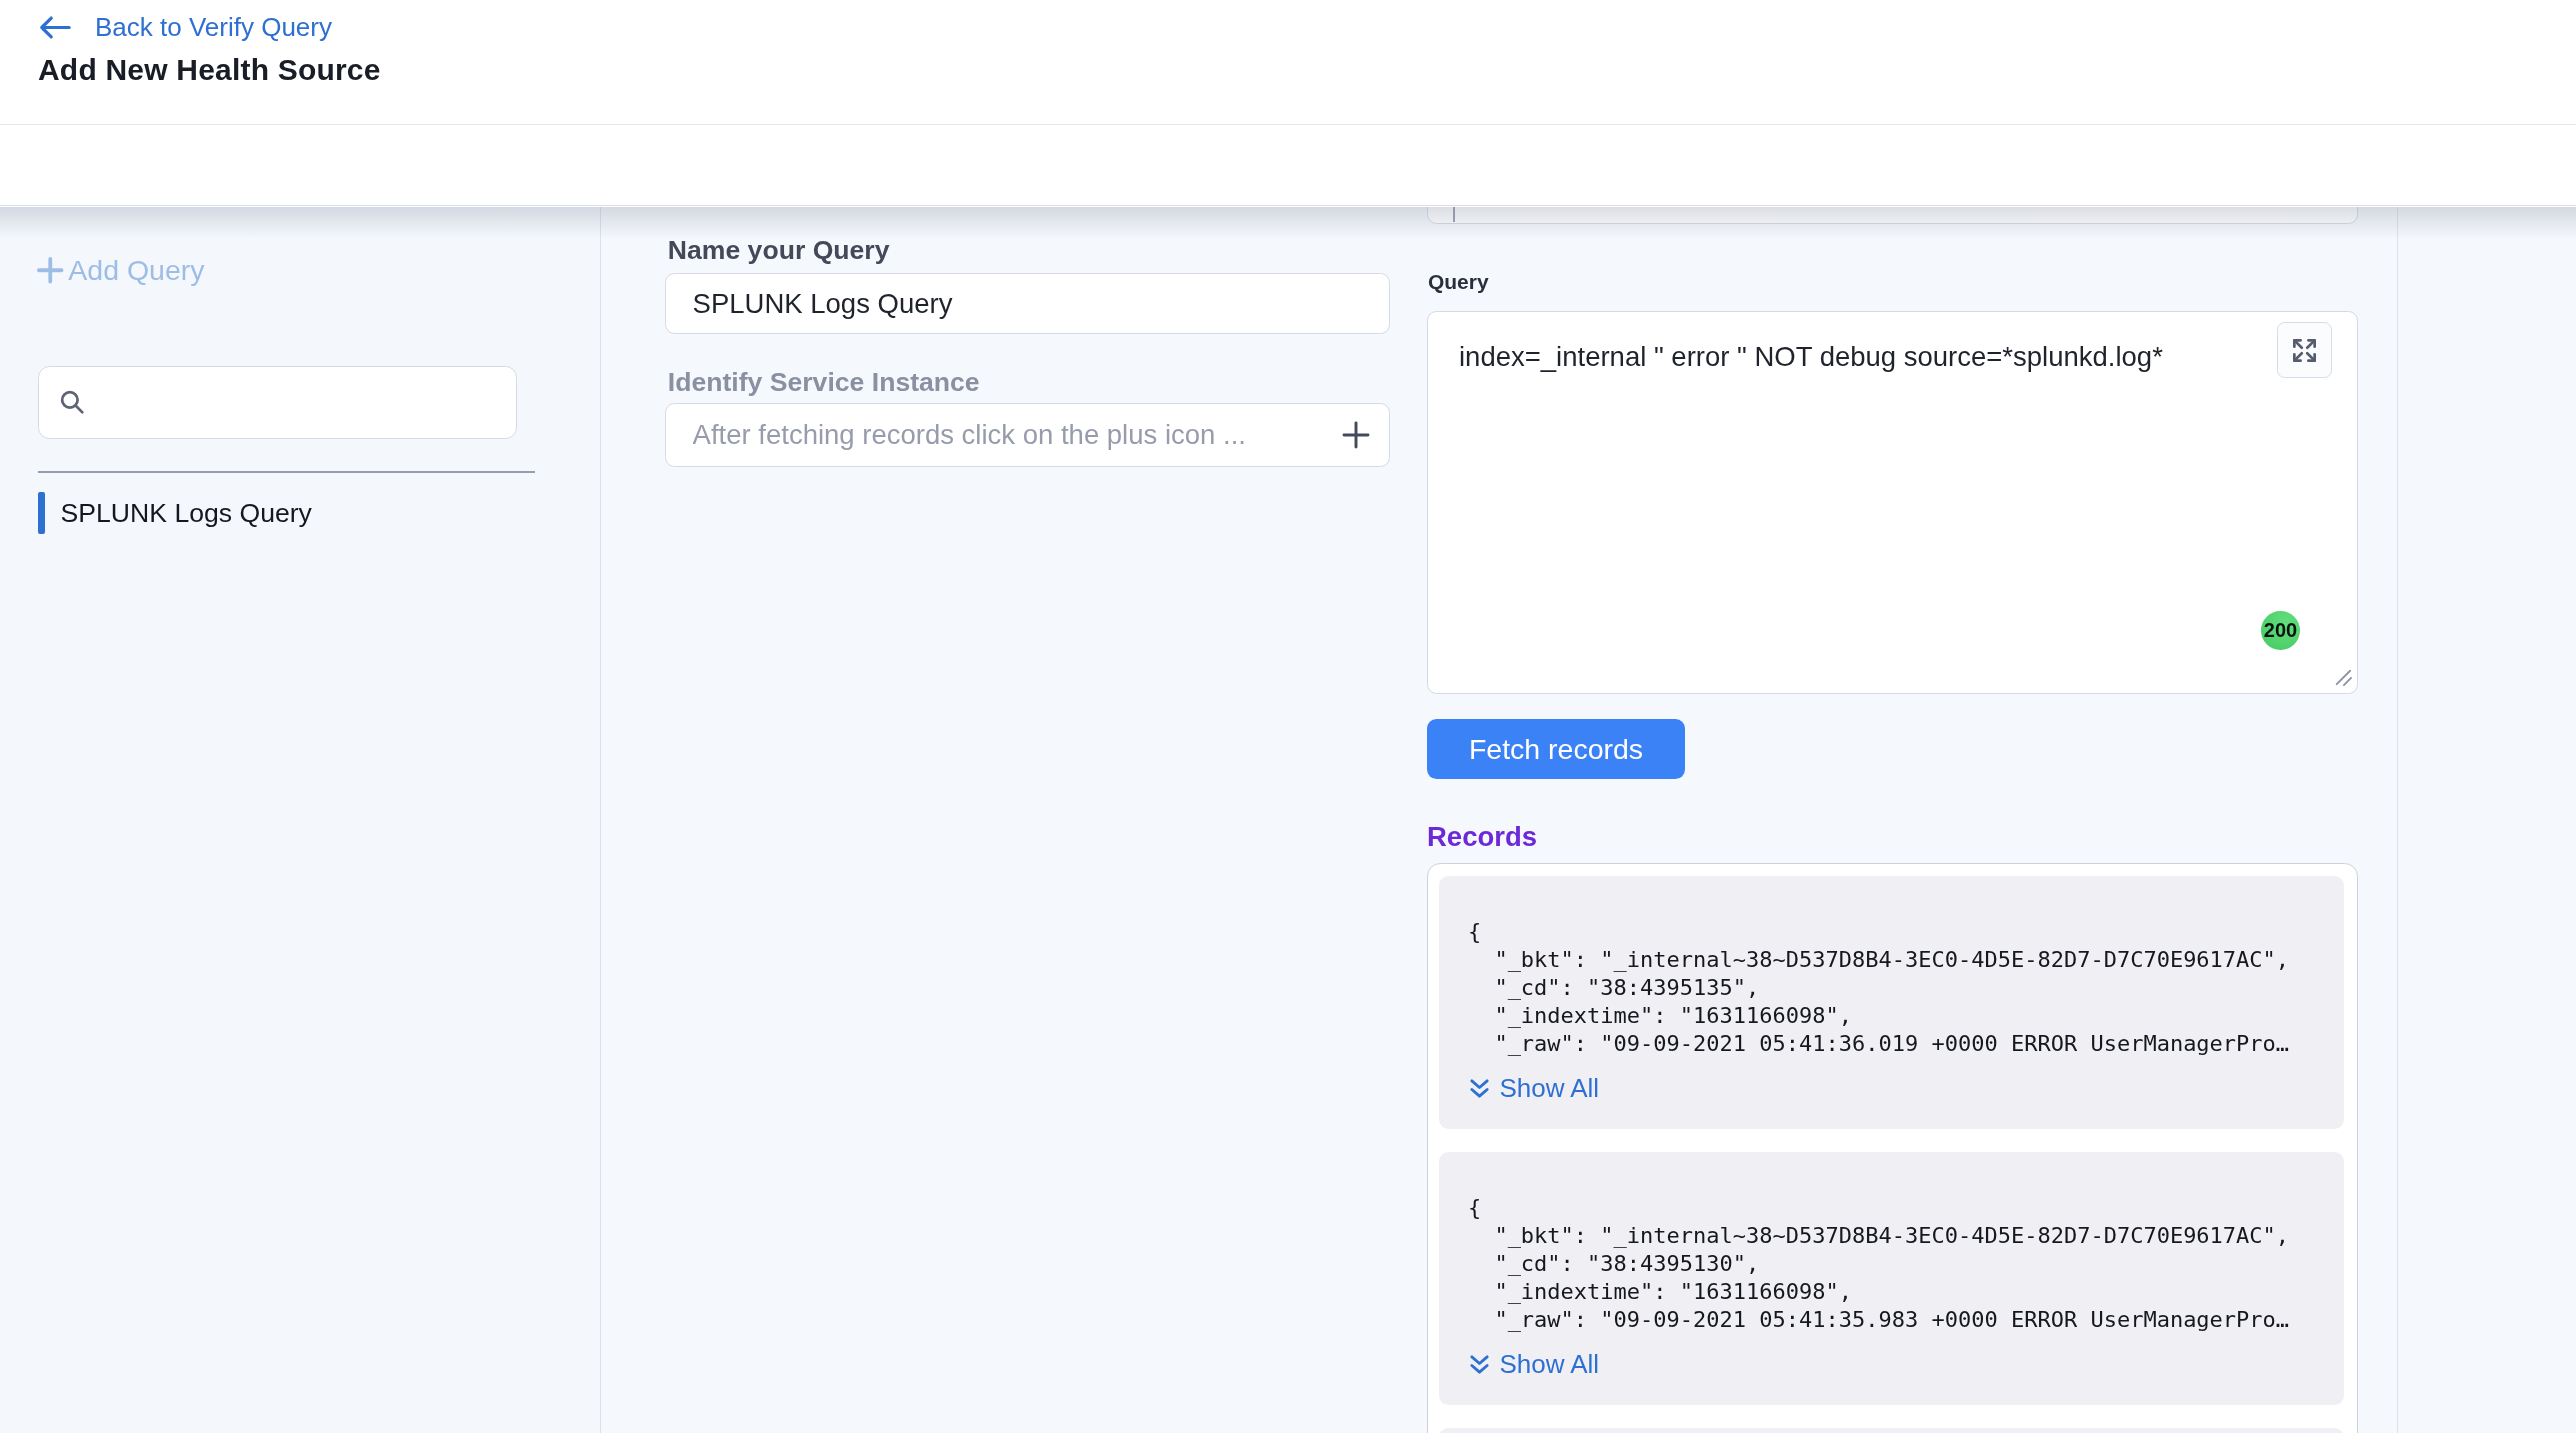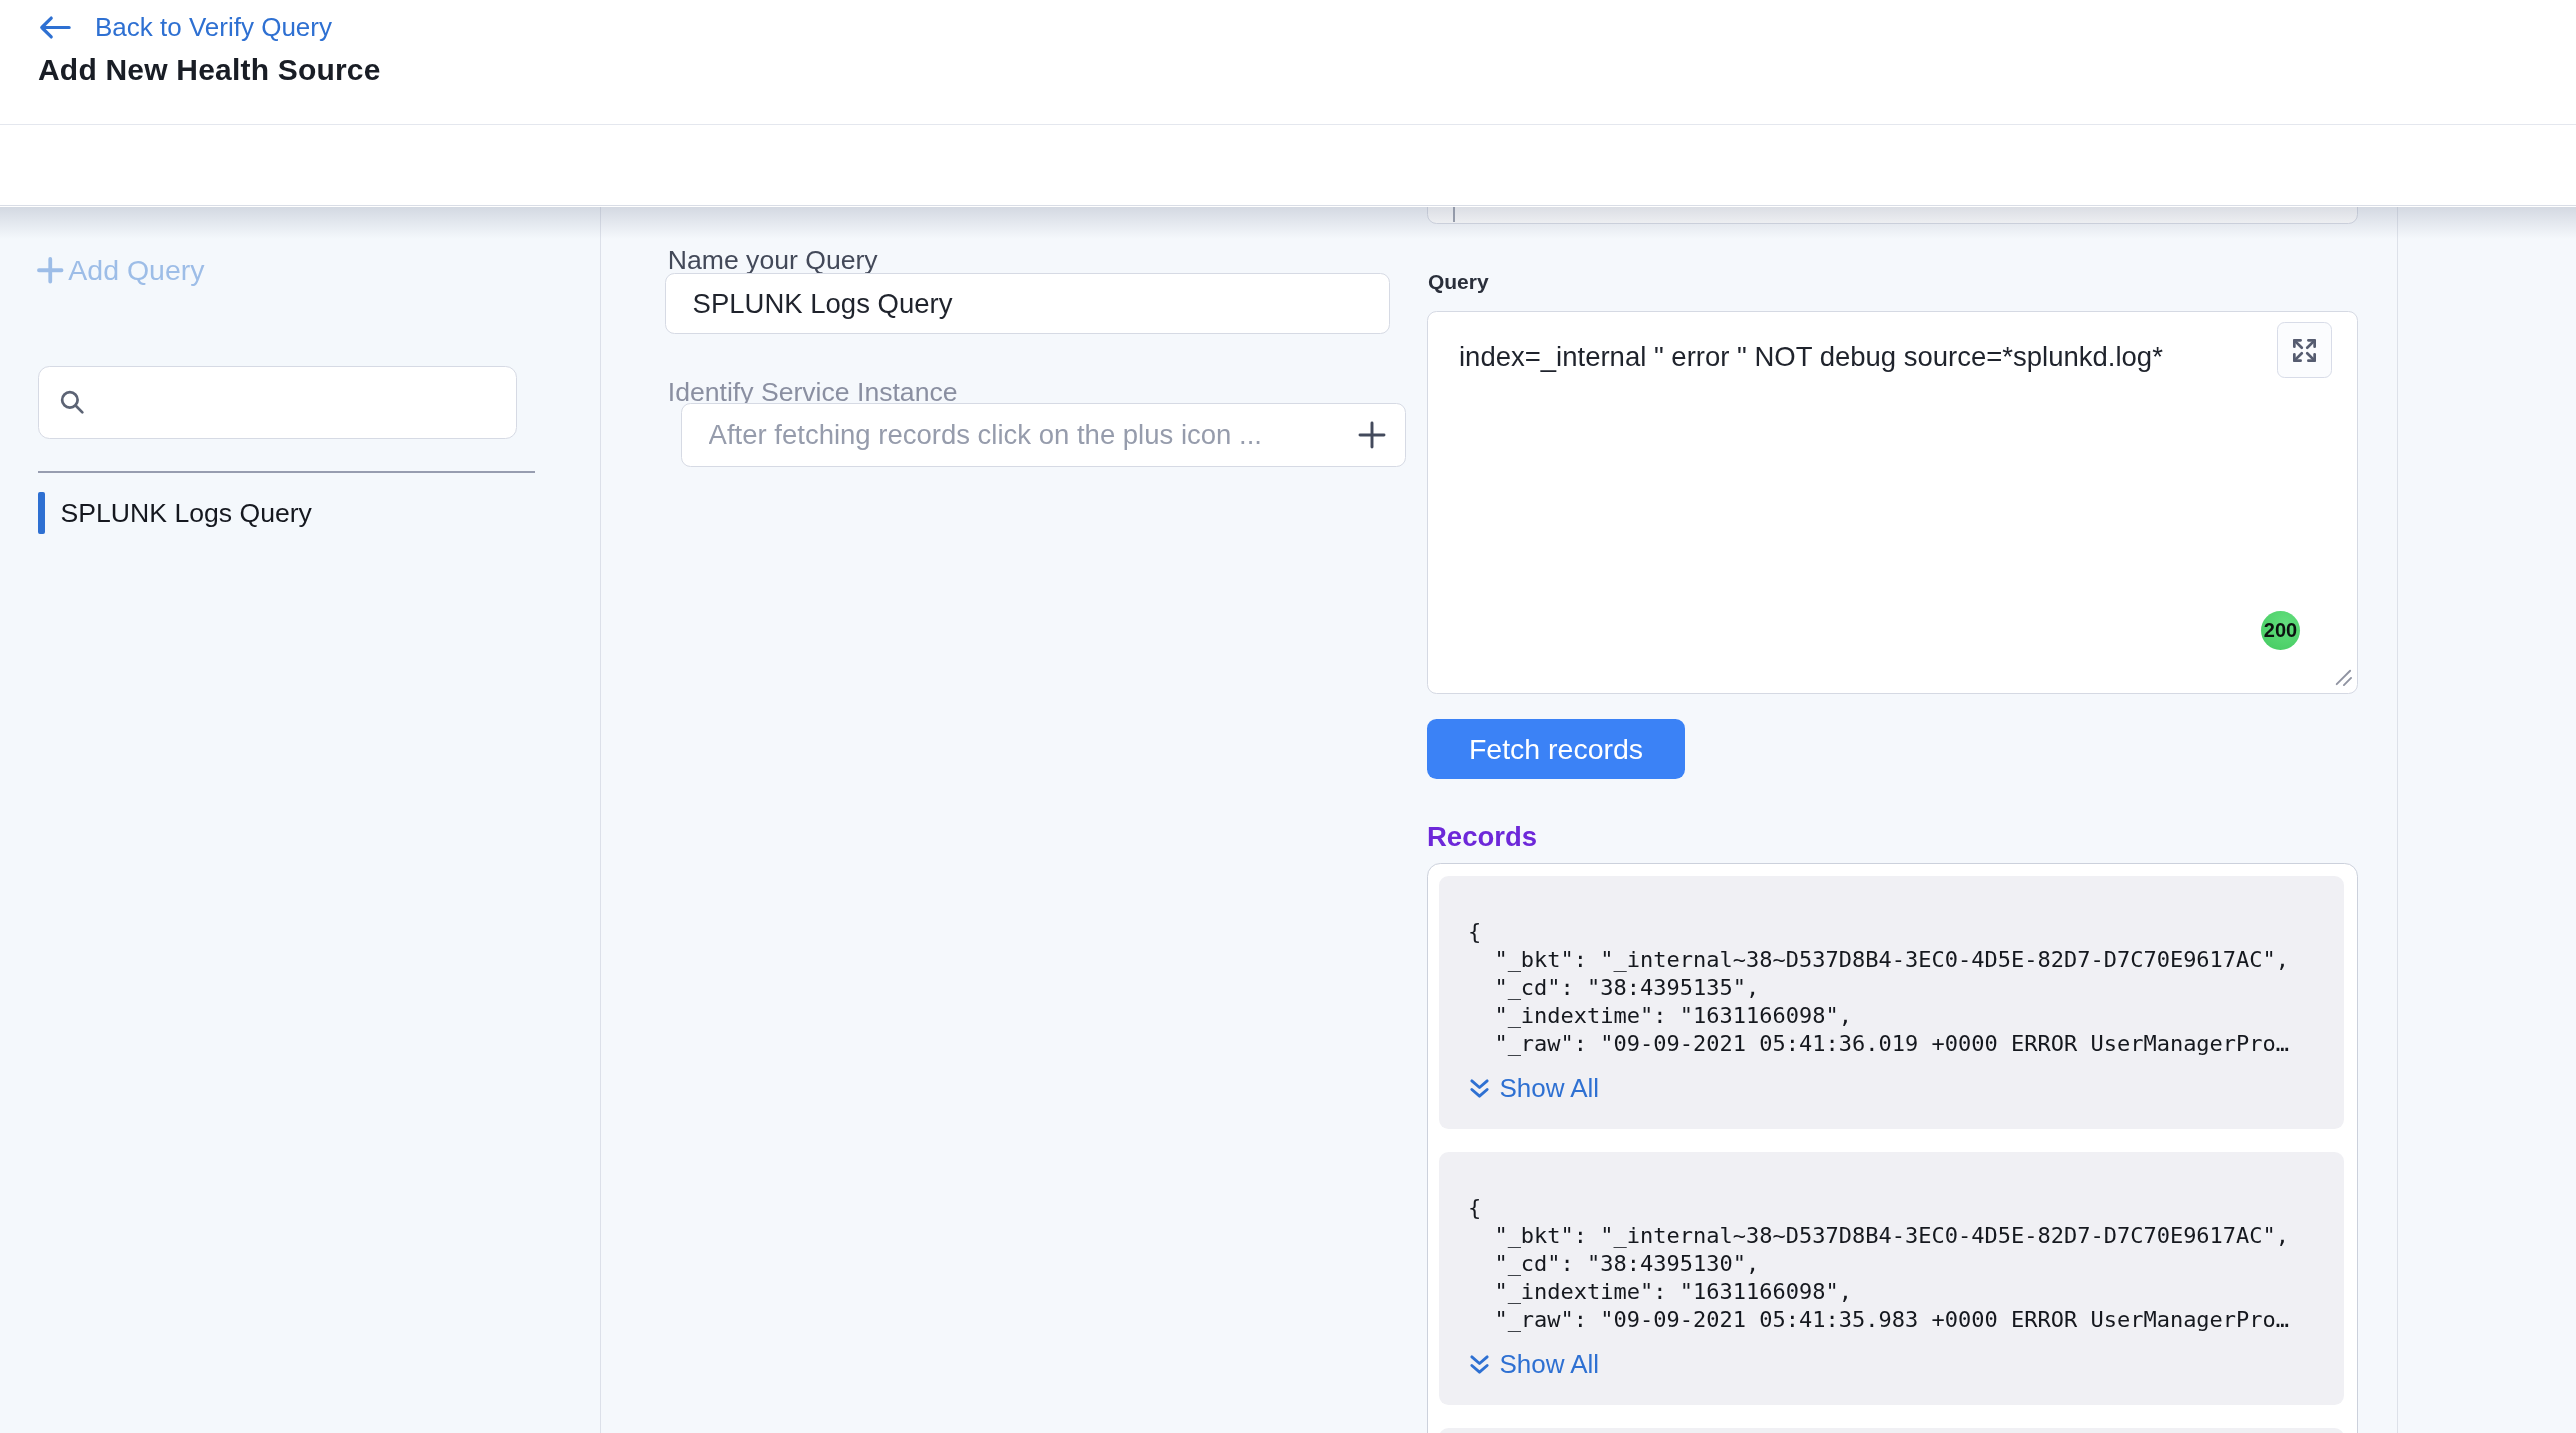--- a/index.html
+++ b/index.html
@@ -39,29 +39,29 @@
     border:1.9px solid #d6dae4; border-radius:11.4px; display:flex; align-items:center; padding-left:19px; }
   .search-box input { border:none; outline:none; background:transparent; font-size:26.6px; color:#23272f;
     margin-left:13.3px; width:399px; font-family:"Liberation Sans",sans-serif; }
   .sidebar-divider { position:absolute; left:38px; top:264px; width:497px; height:1.9px; background:#979db0; }
   .query-item { position:absolute; left:38px; top:285px; height:42px; display:flex; align-items:center; cursor:pointer; }
   .query-item .sel-bar { width:6.6px; height:42px; background:#2e70d2; border-radius:1.9px; }
   .query-item .item-label { margin-left:16px; font-size:26.6px; font-weight:500; color:#15181f; }
 
   
   .middle { position:absolute; left:665px; top:0; width:725px; height:100%; }
-  .field-label { font-size:26.6px; font-weight:400; color:#434959;margin-top:10px; }
+  .field-label { font-size:26.6px; font-weight:700; color:#434959; }
   .field-label.muted { color:#8a8fa1; }
   .lbl-name { position:absolute; left:2.8px; top:27.5px; }
   .input-box { position:absolute; left:0; width:725px; background:#fff; border:1.9px solid #d6dae4; border-radius:9.5px; }
   .name-input { top:66px; height:61px; }
   .input-box input { width:100%; height:100%; border:none; outline:none; background:transparent;
     font-size:27.5px; color:#1f232c; padding:0 26.6px; font-family:"Liberation Sans",sans-serif; border-radius:9.5px; }
   .lbl-ssi { position:absolute; left:2.8px; top:160px; }
-  .ssi-input { top:196px; height:64px; display:flex; align-items:center;margin-left:16px; }
+  .ssi-input { top:196px; height:64px; display:flex; align-items:center; }
   .ssi-input input { padding-right:76px; }
   .ssi-input input::placeholder, .search-box input::placeholder { color:#969cac; opacity:1; }
   .ssi-plus { position:absolute; right:17px; top:50%; transform:translateY(-50%); cursor:pointer; display:flex; }
 
   
   .rightcol { position:absolute; left:1427px; top:0; width:931px; height:100%; }
   .partial-input { position:absolute; left:0; top:-26.6px; width:931px; height:44px; background:#fff;
     border:1.9px solid #d6dae4; border-radius:9.5px; }
   .partial-caret { position:absolute; left:25px; top:26px; width:1.9px; height:14.2px; background:#9aa0ad; }
   .lbl-query { position:absolute; left:0.9px; top:63px; font-size:21px; font-weight:600; color:#2a2f3b; }

